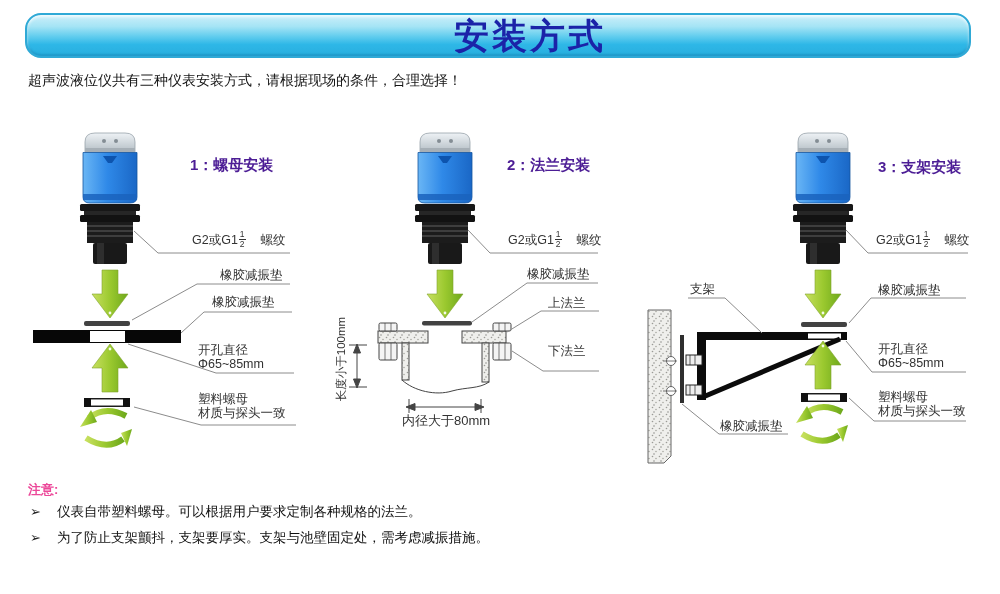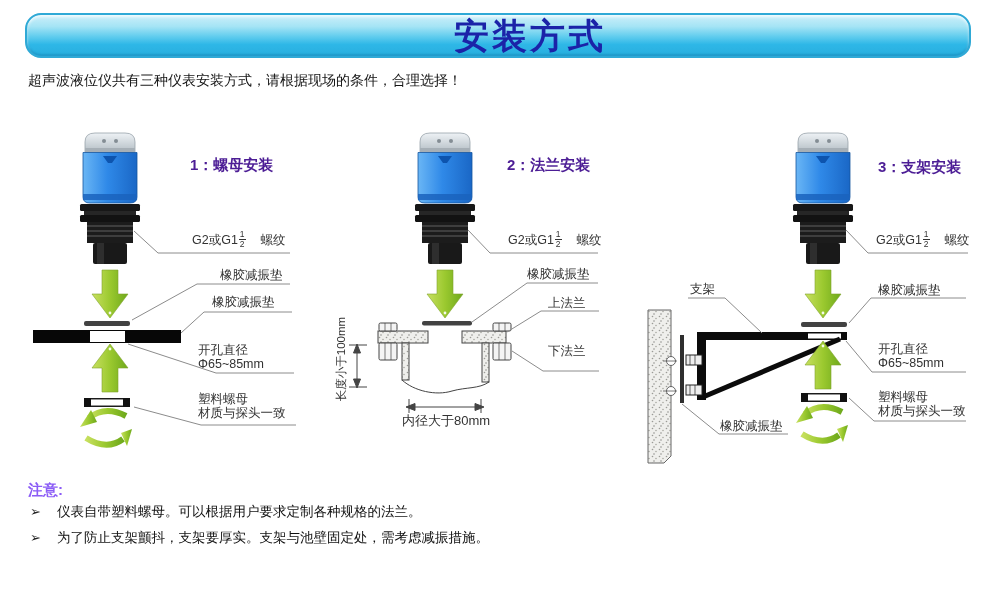--- a/index.html
+++ b/index.html
@@ -19,21 +19,21 @@
   .frac{display:inline-block;vertical-align:-0.40em;text-align:center;font-size:8.5px;line-height:1.05;
         margin:0 1px;}
   .frac .n{display:block;border-bottom:1px solid #333;padding:0 1px;}
   .frac .d{display:block;}
   .sfx{margin-left:14px;}
   .vdim{position:absolute;left:334px;top:402px;width:86px;font-size:11.5px;color:#333;text-align:center;
         transform:rotate(-90deg);transform-origin:0 0;white-space:nowrap;}
   .hdim{position:absolute;left:402px;top:412px;width:88px;font-size:13px;color:#333;text-align:right;
         white-space:nowrap;}
   
-  .note-head{position:absolute;left:28px;top:481px;font-size:15px;font-weight:bold;color:#8b5cf6;text-align:center;}
+  .note-head{position:absolute;left:28px;top:481px;font-size:13px;font-weight:bold;color:#ec4899;text-align:center;}
   .note-row{position:absolute;left:30px;font-size:13.5px;color:#111;}
   .note-bullet{display:inline-block;width:27px;font-size:13px;color:#222;}
   svg{position:absolute;left:0;top:0;}
 </style>
 </head>
 <body>
 
 <div id="page">
 
   <div class="banner">

